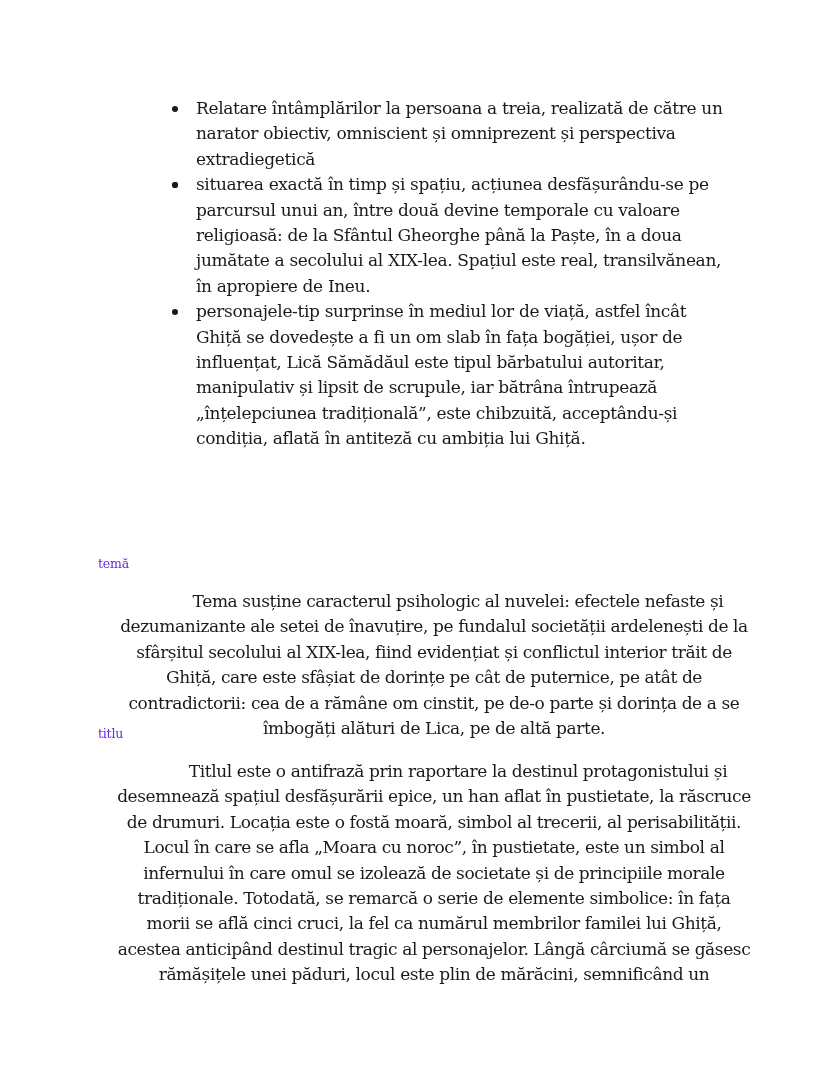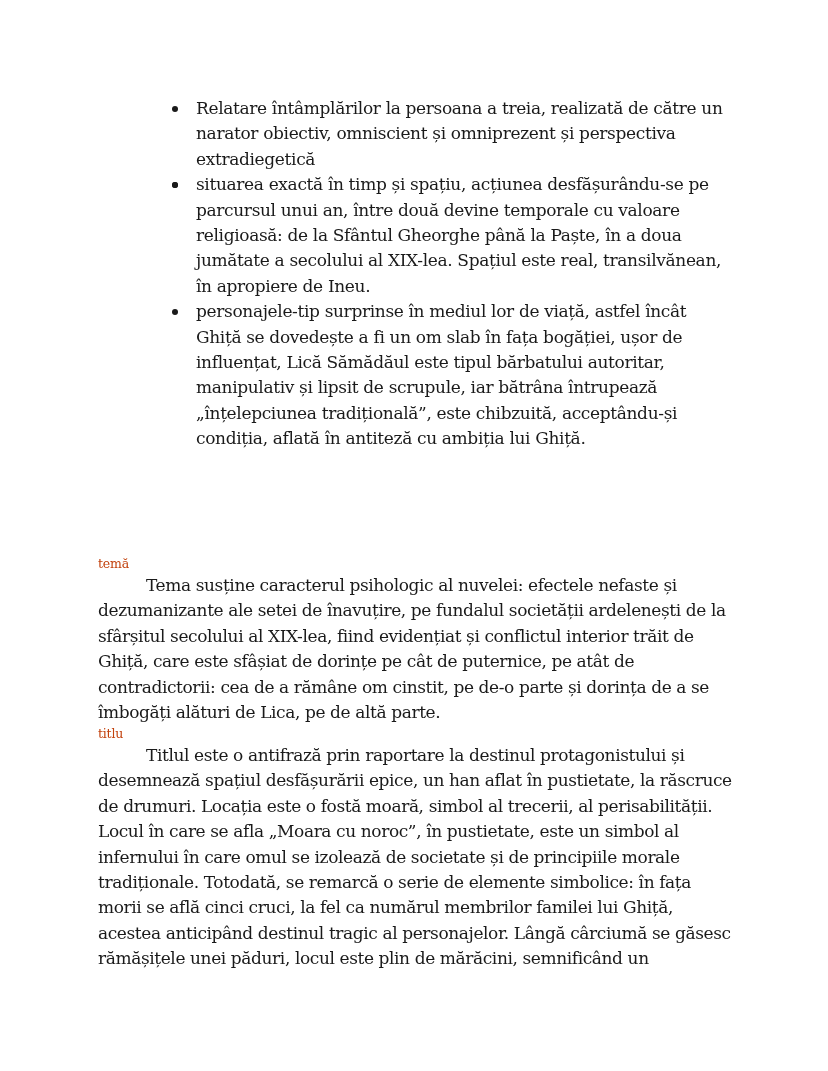--- a/index.html
+++ b/index.html
@@ -14,26 +14,27 @@
       margin: 0; padding: 0; list-style: none;
       font-size: 17px; line-height: 25.4px; letter-spacing: -0.35px;
     }
     .bullets li { position: relative; padding-left: 28px; }
     .bullets li .dot {
       position: absolute; left: 4px; top: 10px; width: 6px; height: 6px;
       border-radius: 50%; background: #1a1a1a;
     }
     .label {
       position: absolute; left: 98px;
-      font-size: 12.5px; color: #c2410c; letter-spacing: -0.2px;
+      font-size: 12.5px; color: #6d28d9; letter-spacing: -0.2px;
     }
     .para {
-      position: absolute; left: 98px; width: 640px; margin: 0;
+      position: absolute; left: 98px; width: 640px; margin: 16px;
       font-size: 17px; line-height: 25.4px; letter-spacing: -0.4px;
       text-indent: 48px;
+      text-align: center;
     }
   </style>
 </head>
 <body>
 
 <div class="page">
 
   <ul class="bullets">
     <li>
       <span class="dot"></span>

